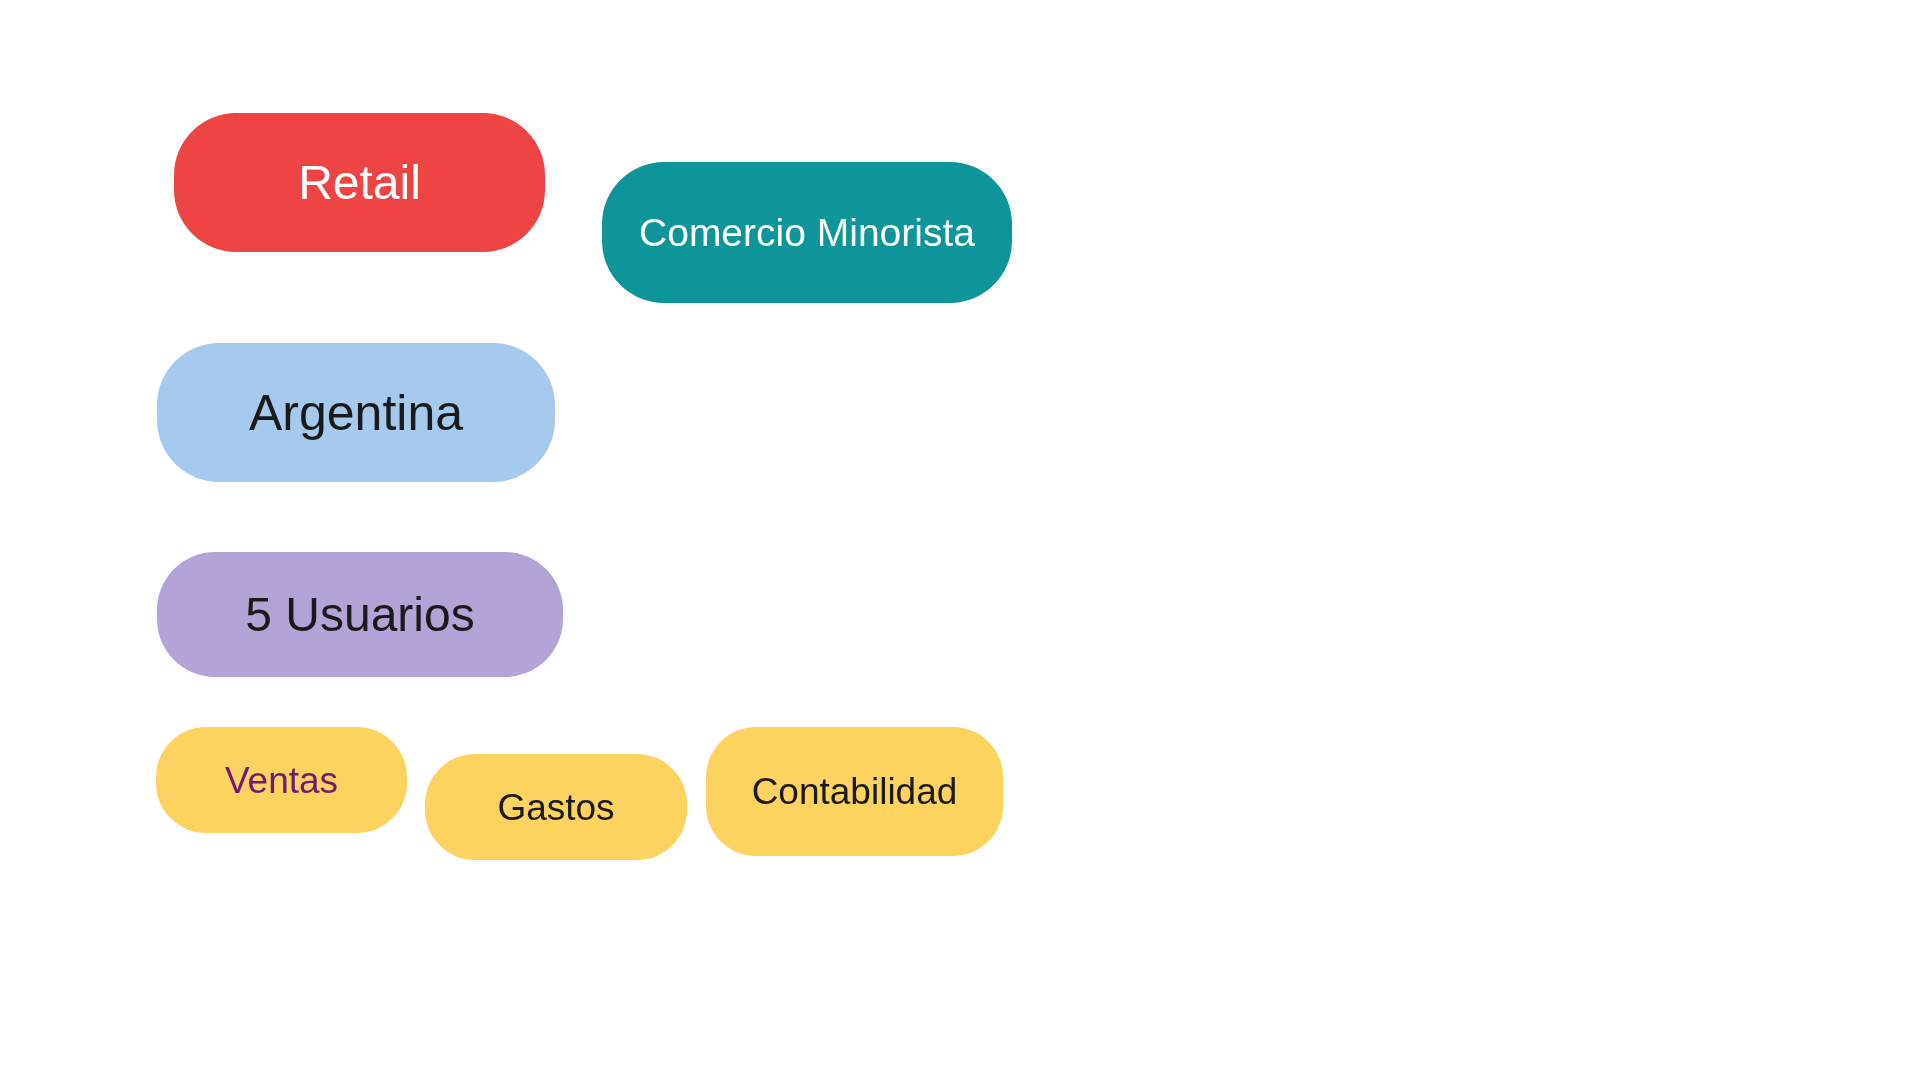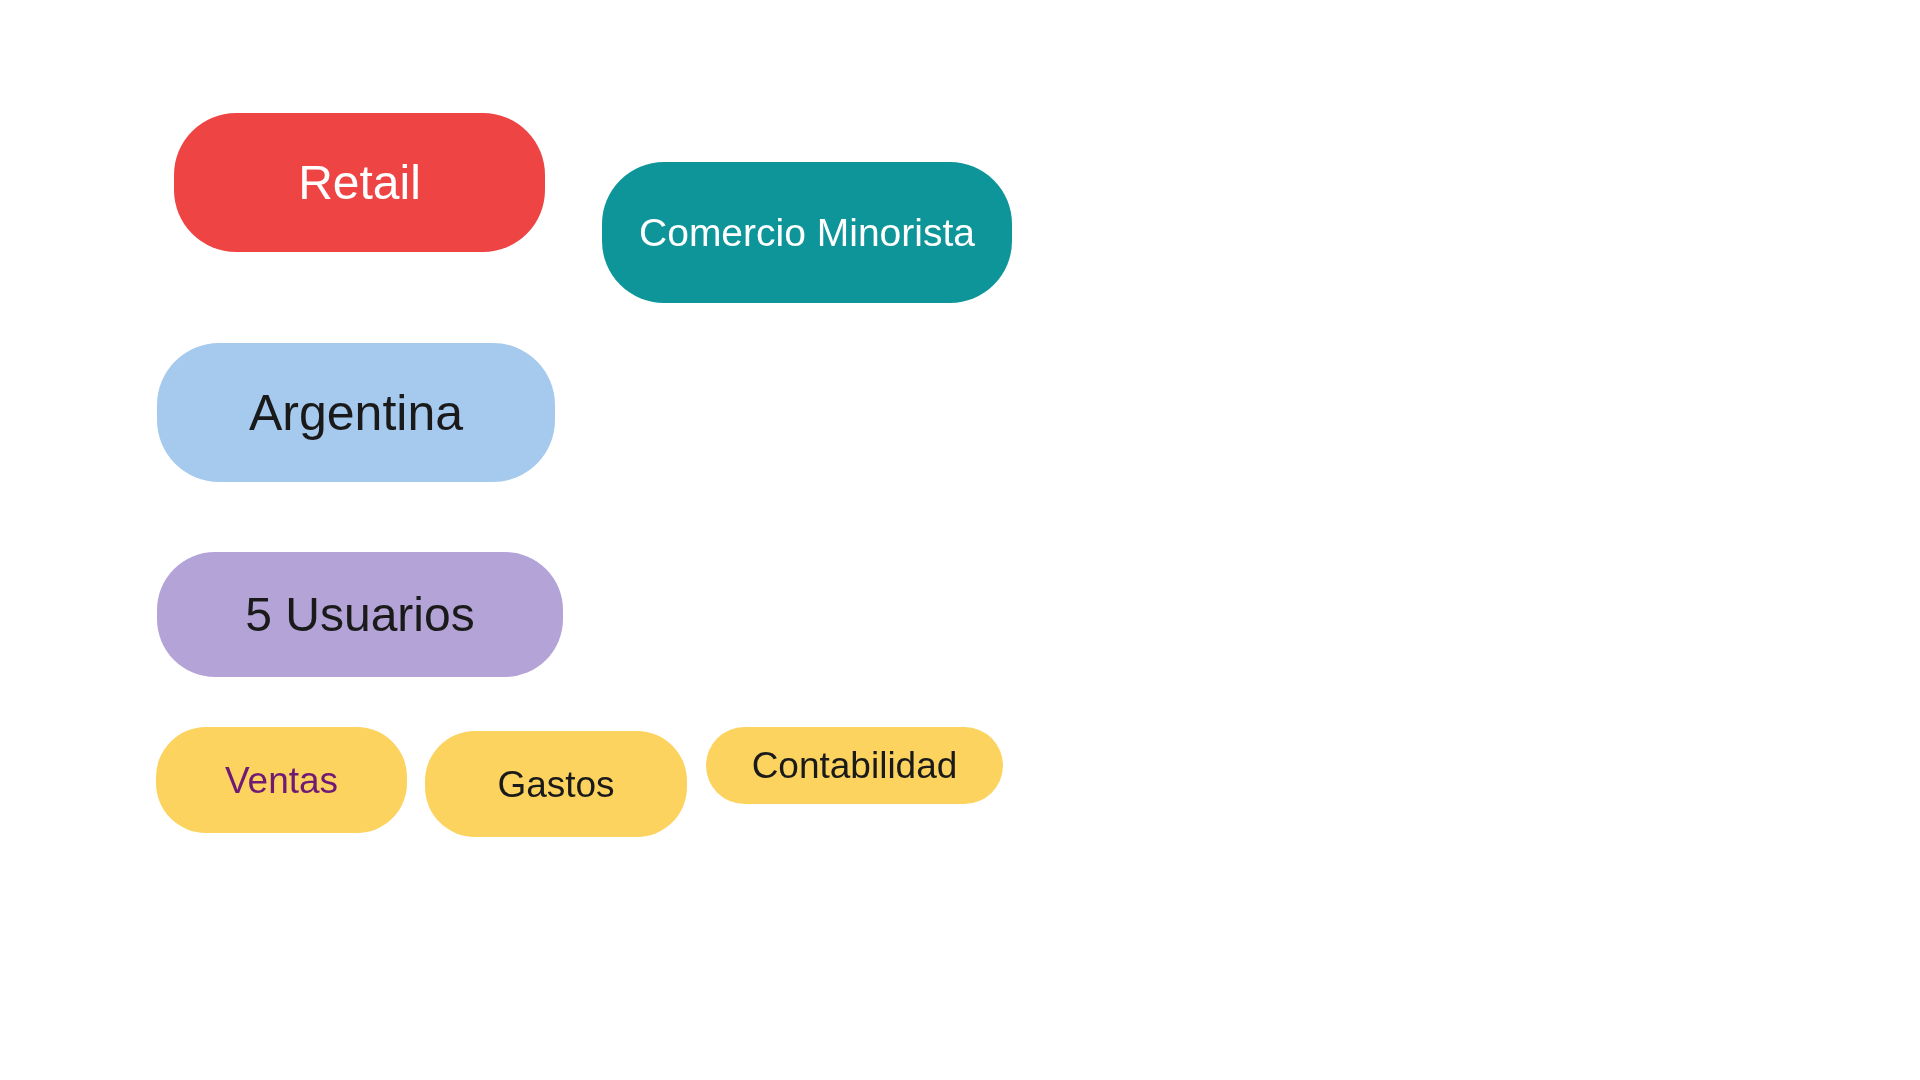--- a/index.html
+++ b/index.html
@@ -46,25 +46,25 @@
   .pill-usuarios {
     left: 157px; top: 552px; width: 406px; height: 125px;
     border-radius: 58px; font-size: 48px; justify-content: center;
   }
   
   .pill-ventas {
     left: 156px; top: 727px; width: 251px; height: 106px;
     border-radius: 50px; font-size: 37px;
   }
   .pill-gastos {
-    left: 425px; top: 731px; width: 262px; height: 106px;
+    left: 425px; top: 754px; width: 262px; height: 106px;
     border-radius: 50px; font-size: 37px; justify-content: center;
   }
   .pill-contabilidad {
-    left: 706px; top: 727px; width: 297px; height: 77px;
+    left: 706px; top: 727px; width: 297px; height: 129px;
     border-radius: 50px; font-size: 37px;
   }
 </style>
 </head>
 <body style="background: rgb(255, 255, 255);">
 
 <main class="canvas">
 
   <div class="pill pill-retail" style="background: #ef4444; color: rgb(255, 255, 255);">
     <span>Retail</span>

